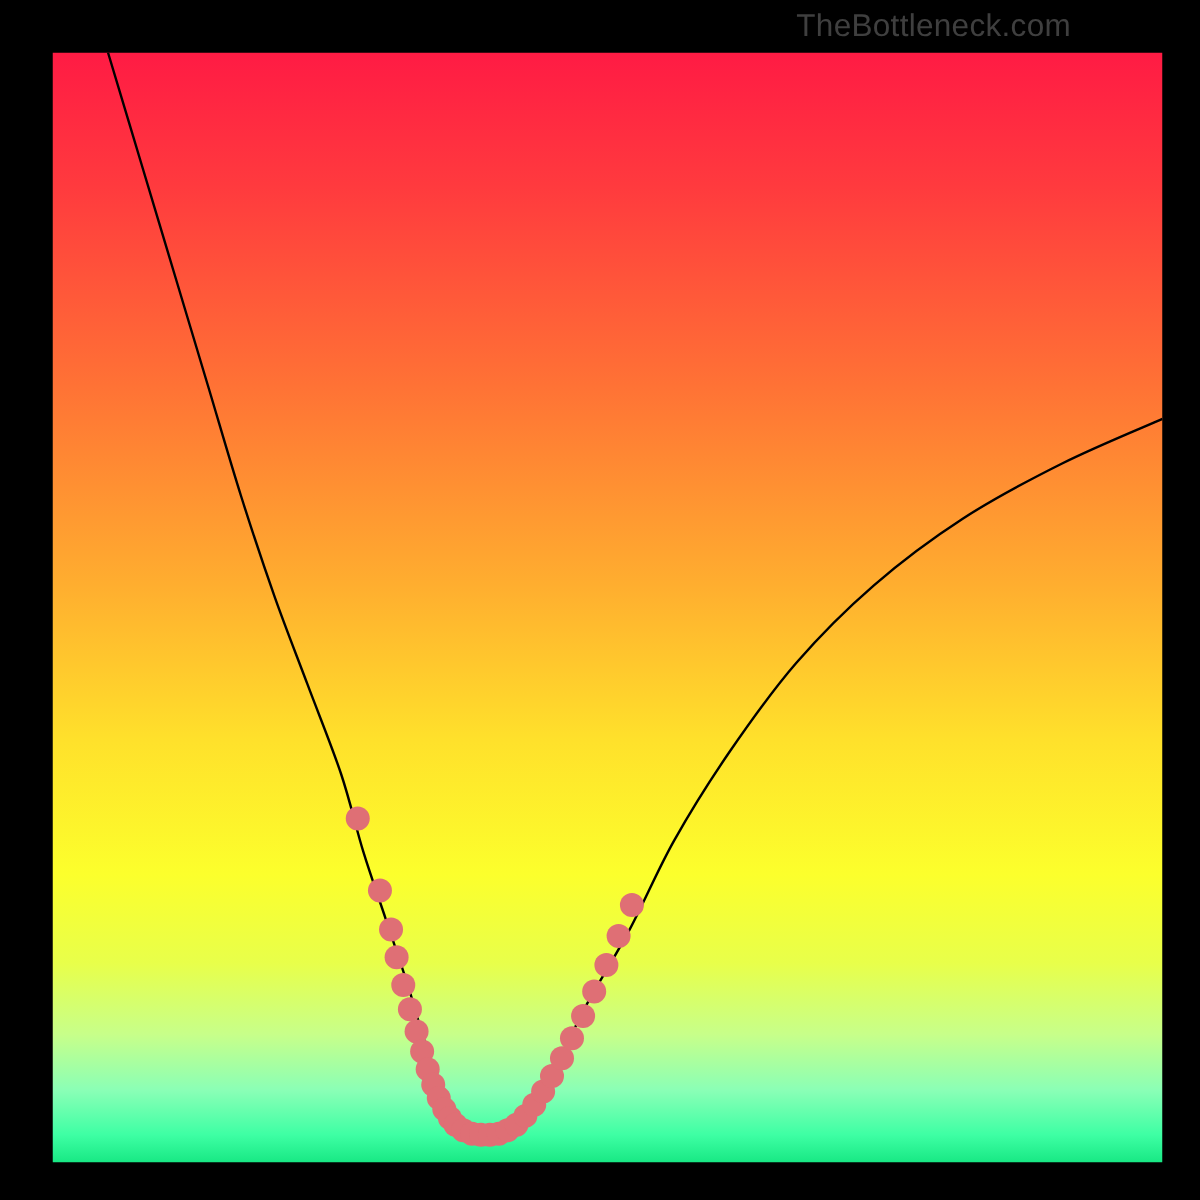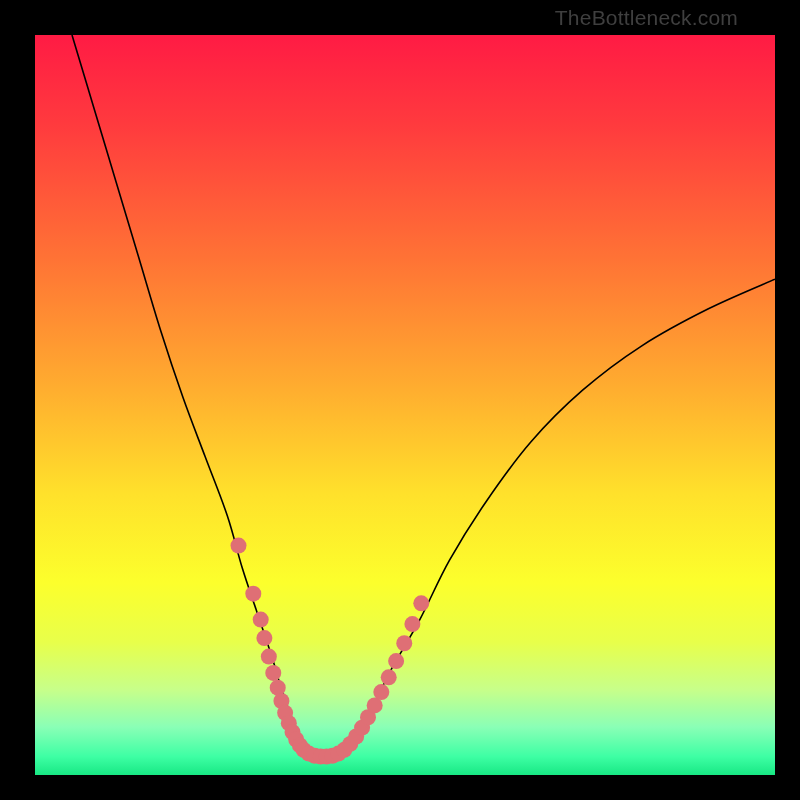--- a/index.html
+++ b/index.html
@@ -11,21 +11,20 @@
     overflow: hidden;
     font-family: Arial, Helvetica, sans-serif;
   }
   .frame {
     position: absolute;
     left: 0;
     top: 0;
     width: 728px;
     height: 800px;
     background: #000;
-    padding-left: 24px;
   }
   .plot {
     position: absolute;
     left: 35px;
     top: 35px;
     width: 740px;
     height: 740px;
     
   }
   .watermark {

